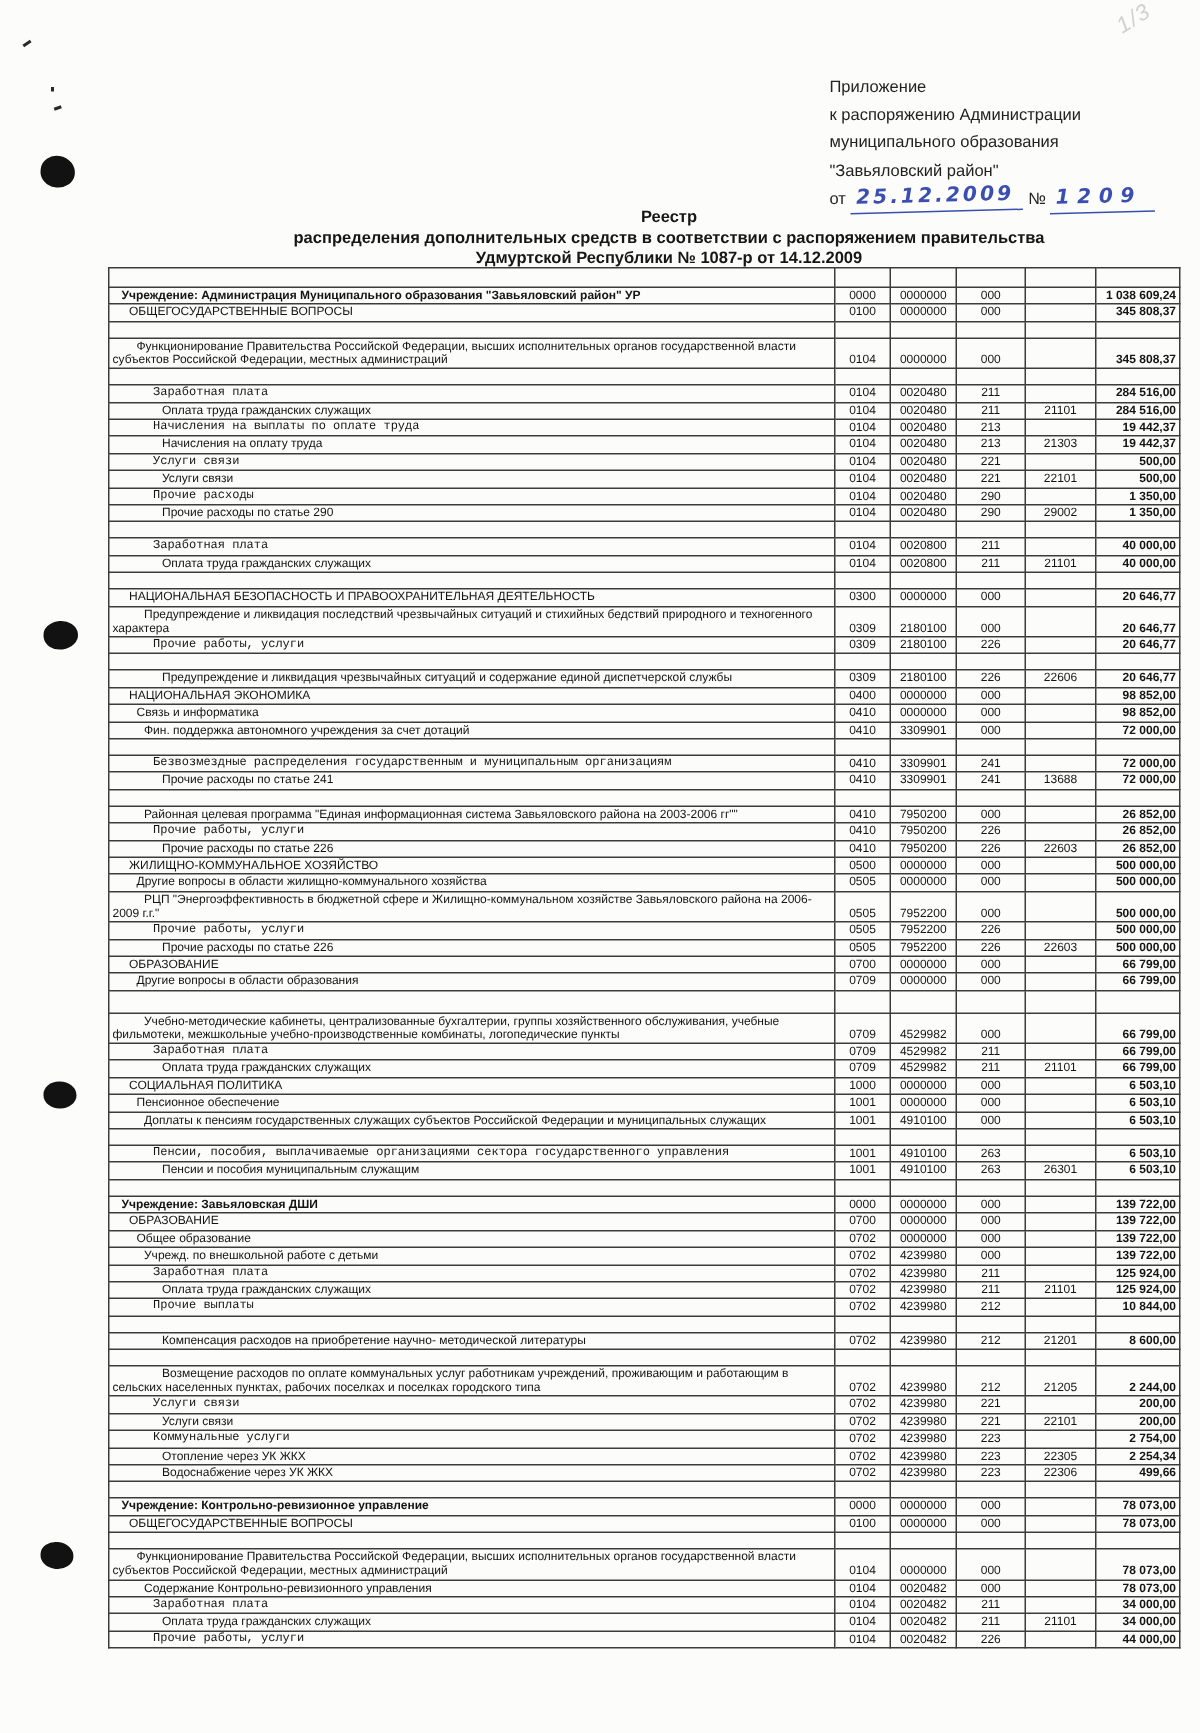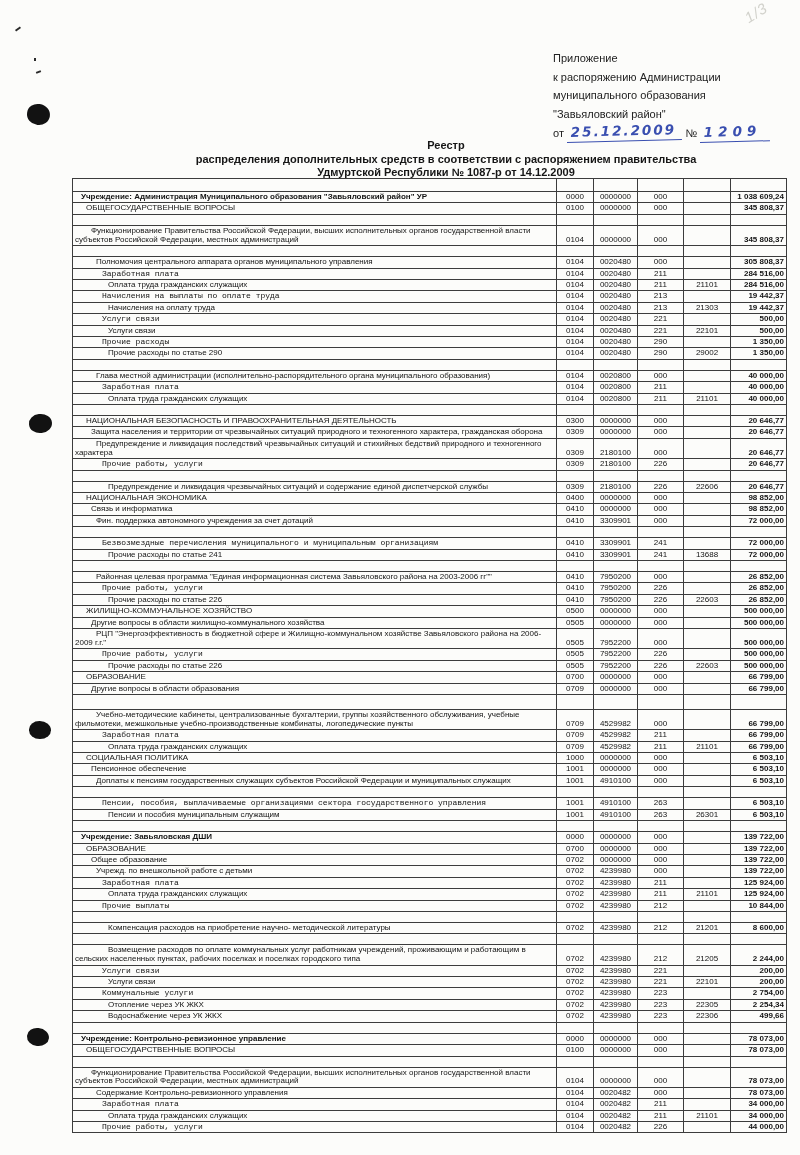--- a/index.html
+++ b/index.html
@@ -136,28 +136,20 @@
       </tr>
       <tr class="sp">
         <td style="height: 10px;"></td>
         <td style="height: 10px;"></td>
         <td style="height: 10px;"></td>
         <td style="height: 10px;"></td>
         <td style="height: 10px;"></td>
         <td style="height: 10px;"></td>
       </tr>
       <tr>
-        <td class="nm i4">Полномочия центрального аппарата органов муниципального управления</td>
-        <td class="cd">0104</td>
-        <td class="cd">0020480</td>
-        <td class="cd">000</td>
-        <td class="cd"></td>
-        <td class="k">305 808,37</td>
-      </tr>
-      <tr>
         <td class="nm i5">Заработная плата</td>
         <td class="cd">0104</td>
         <td class="cd">0020480</td>
         <td class="cd">211</td>
         <td class="cd"></td>
         <td class="k">284 516,00</td>
       </tr>
       <tr>
         <td class="nm i6">Оплата труда гражданских служащих</td>
         <td class="cd">0104</td>
@@ -216,28 +208,20 @@
       </tr>
       <tr class="sp">
         <td style="height: 10px;"></td>
         <td style="height: 10px;"></td>
         <td style="height: 10px;"></td>
         <td style="height: 10px;"></td>
         <td style="height: 10px;"></td>
         <td style="height: 10px;"></td>
       </tr>
       <tr>
-        <td class="nm i4">Глава местной администрации (исполнительно-распорядительного органа муниципального образования)</td>
-        <td class="cd">0104</td>
-        <td class="cd">0020800</td>
-        <td class="cd">000</td>
-        <td class="cd"></td>
-        <td class="k">40 000,00</td>
-      </tr>
-      <tr>
         <td class="nm i5">Заработная плата</td>
         <td class="cd">0104</td>
         <td class="cd">0020800</td>
         <td class="cd">211</td>
         <td class="cd"></td>
         <td class="k">40 000,00</td>
       </tr>
       <tr>
         <td class="nm i6">Оплата труда гражданских служащих</td>
         <td class="cd">0104</td>
@@ -250,28 +234,20 @@
         <td style="height: 10px;"></td>
         <td style="height: 10px;"></td>
         <td style="height: 10px;"></td>
         <td style="height: 10px;"></td>
         <td style="height: 10px;"></td>
         <td style="height: 10px;"></td>
       </tr>
       <tr>
         <td class="nm i2">НАЦИОНАЛЬНАЯ БЕЗОПАСНОСТЬ И ПРАВООХРАНИТЕЛЬНАЯ ДЕЯТЕЛЬНОСТЬ</td>
         <td class="cd">0300</td>
-        <td class="cd">0000000</td>
-        <td class="cd">000</td>
-        <td class="cd"></td>
-        <td class="k">20 646,77</td>
-      </tr>
-      <tr>
-        <td class="nm i3">Защита населения и территории от чрезвычайных ситуаций природного и техногенного характера, гражданская оборона</td>
-        <td class="cd">0309</td>
         <td class="cd">0000000</td>
         <td class="cd">000</td>
         <td class="cd"></td>
         <td class="k">20 646,77</td>
       </tr>
       <tr>
         <td class="nm i4">Предупреждение и ликвидация последствий чрезвычайных ситуаций и стихийных бедствий природного и техногенного характера</td>
         <td class="cd">0309</td>
         <td class="cd">2180100</td>
         <td class="cd">000</td>
@@ -328,21 +304,21 @@
       </tr>
       <tr class="sp">
         <td style="height: 10px;"></td>
         <td style="height: 10px;"></td>
         <td style="height: 10px;"></td>
         <td style="height: 10px;"></td>
         <td style="height: 10px;"></td>
         <td style="height: 10px;"></td>
       </tr>
       <tr>
-        <td class="nm i5">Безвозмездные перечисления муниципального и муниципальным организациям</td>
+        <td class="nm i5">Безвозмездные распределения государственным и муниципальным организациям</td>
         <td class="cd">0410</td>
         <td class="cd">3309901</td>
         <td class="cd">241</td>
         <td class="cd"></td>
         <td class="k">72 000,00</td>
       </tr>
       <tr>
         <td class="nm i6">Прочие расходы по статье 241</td>
         <td class="cd">0410</td>
         <td class="cd">3309901</td>

